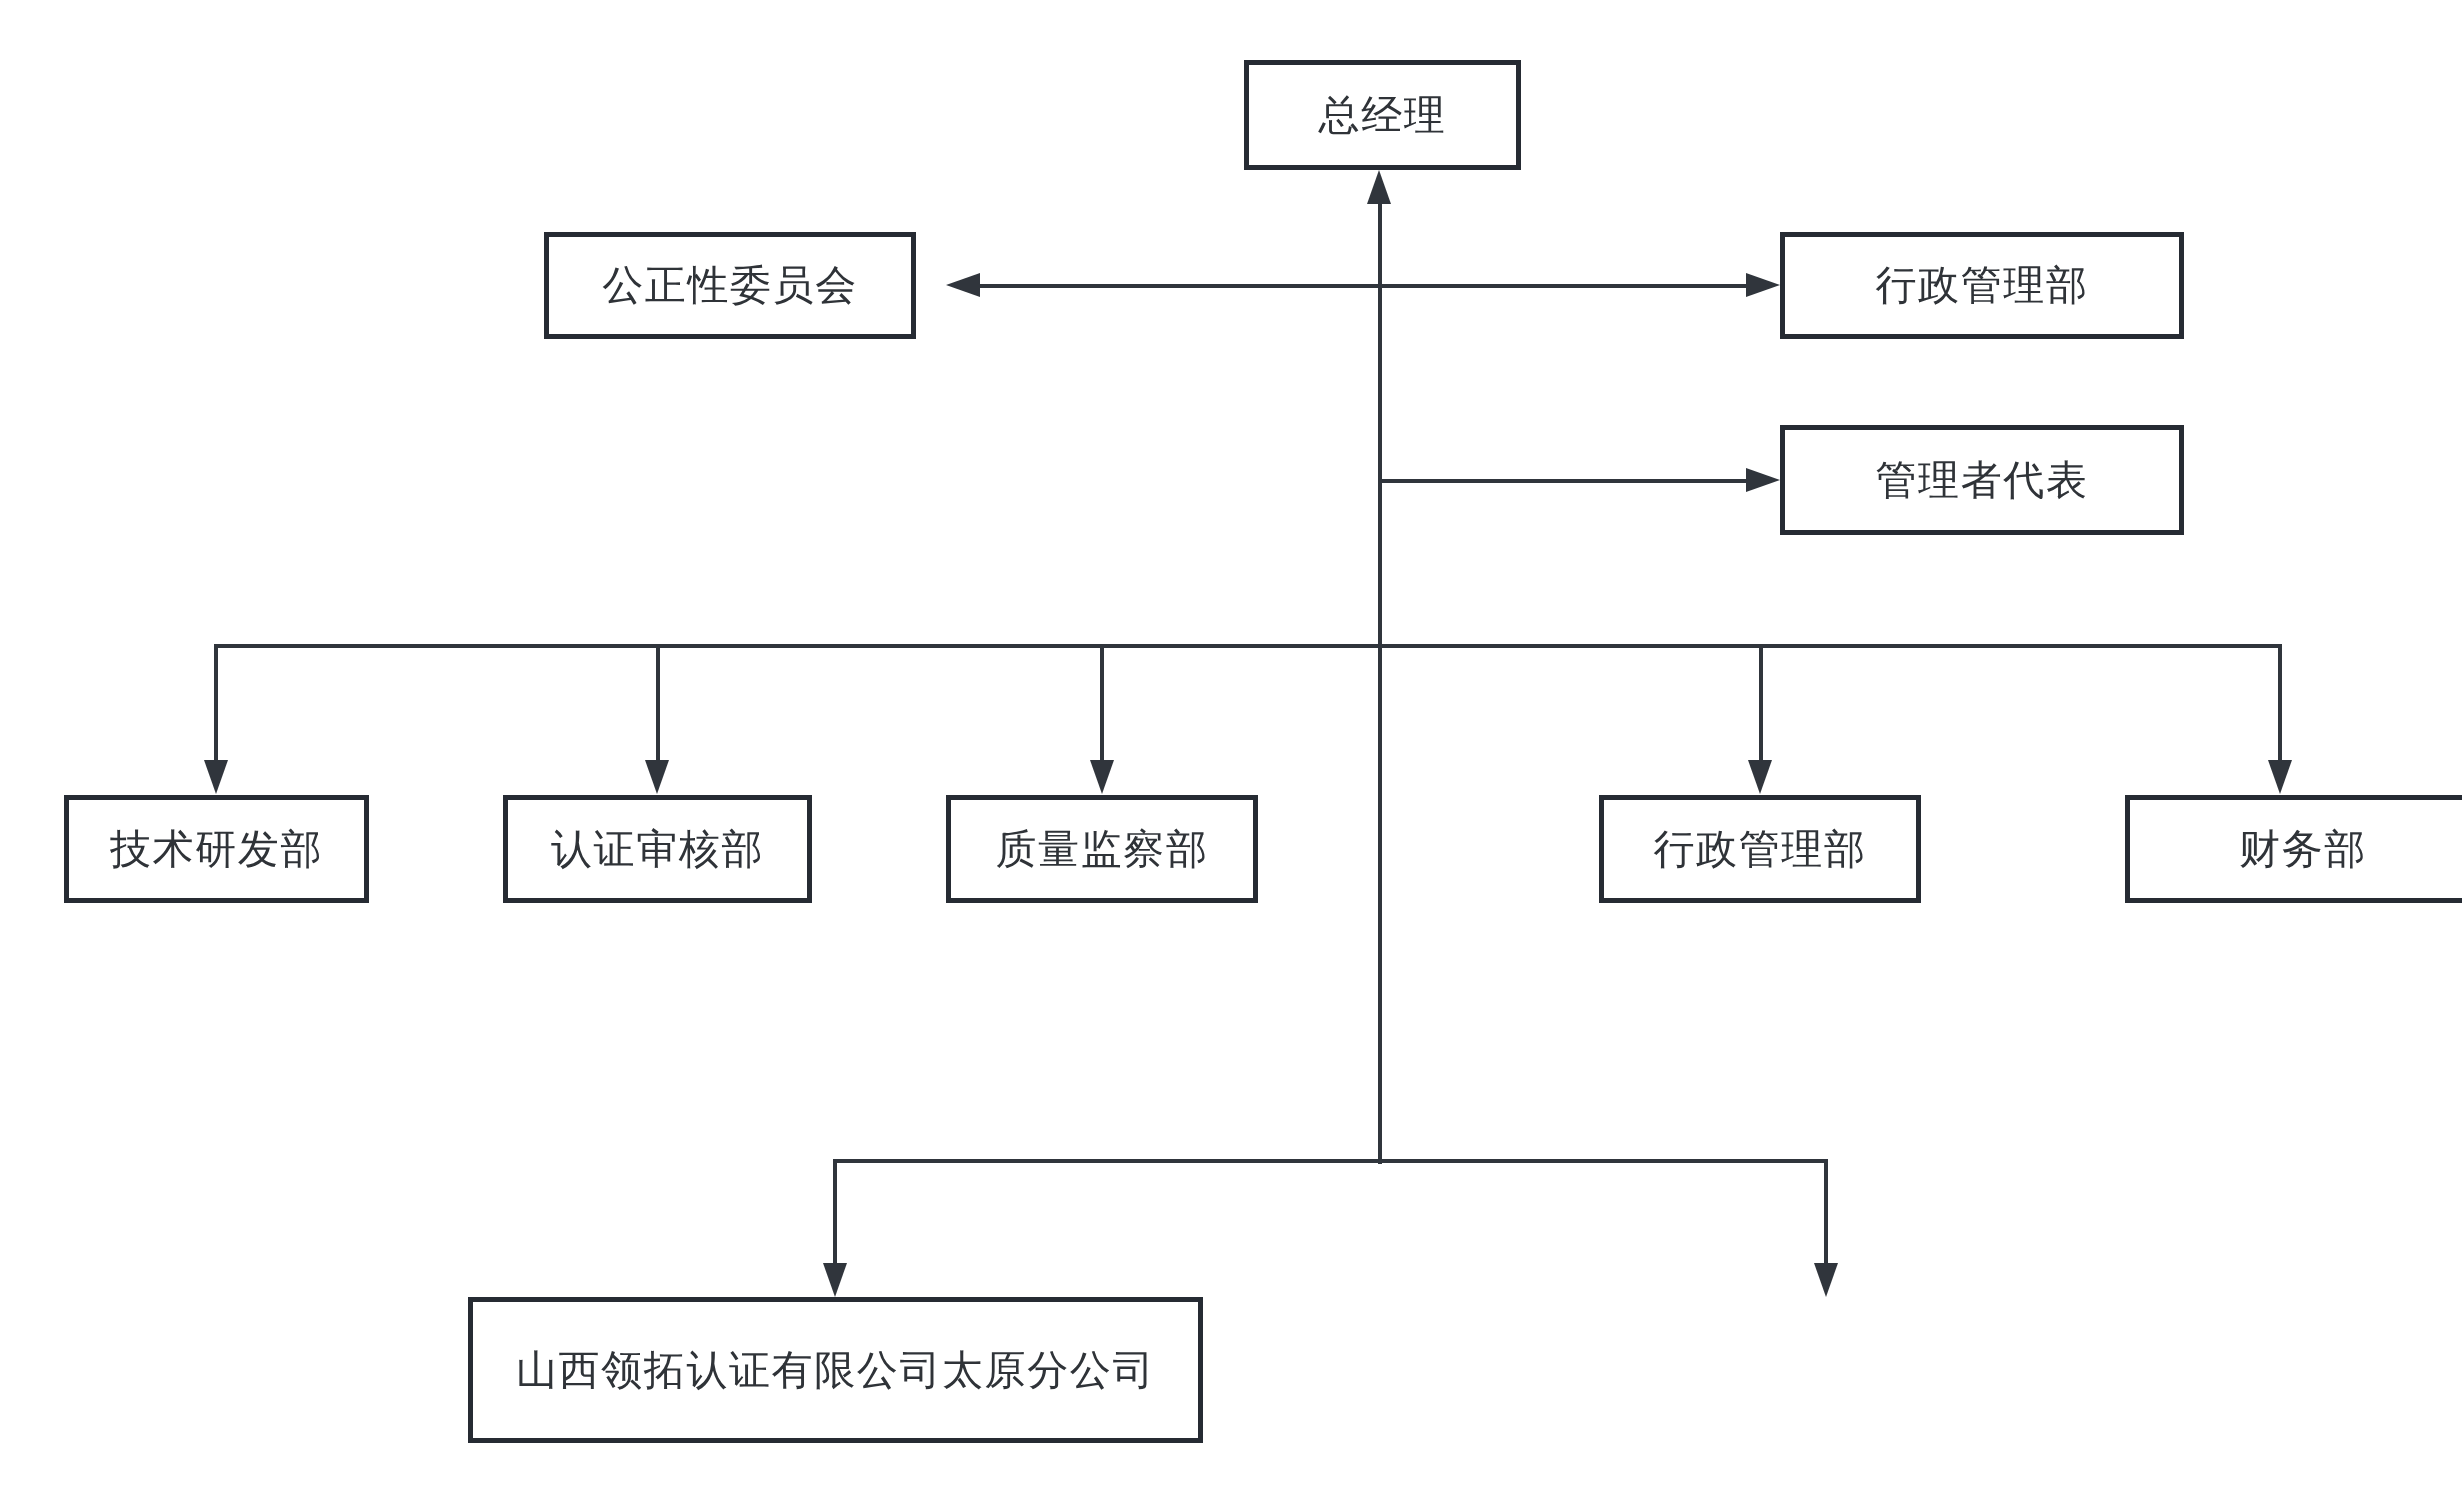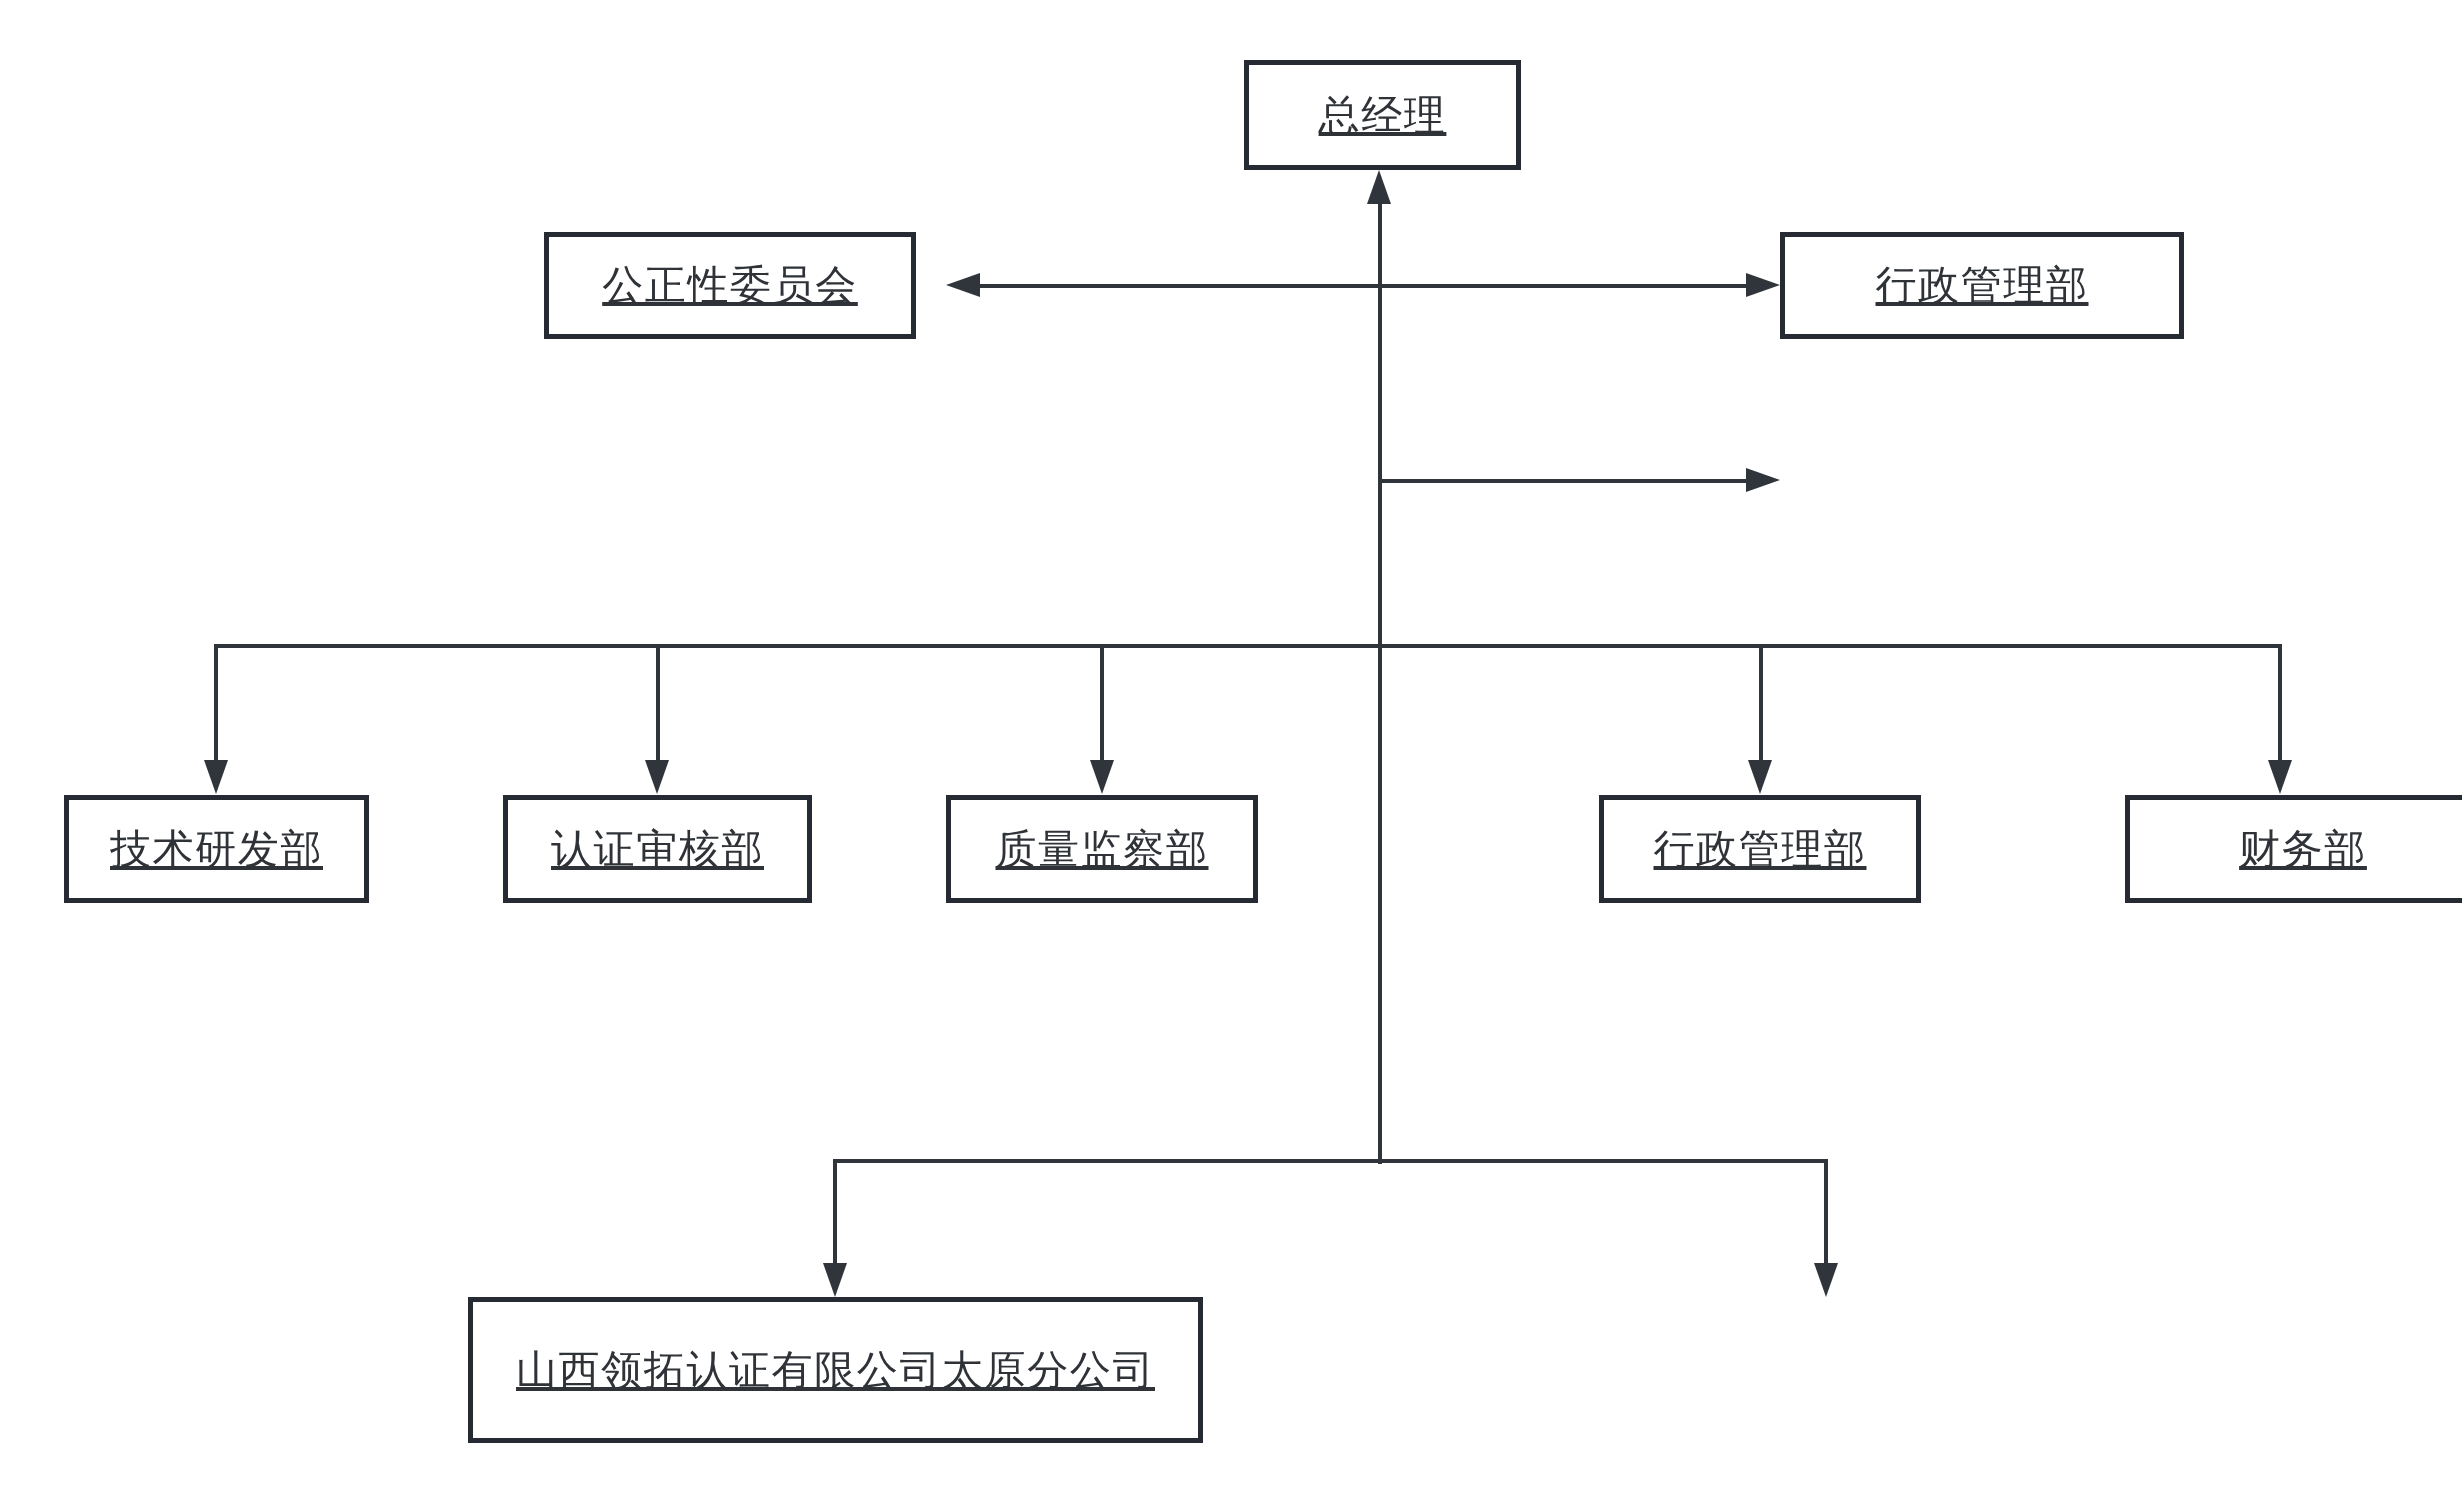--- a/index.html
+++ b/index.html
@@ -17,21 +17,21 @@
     border: 5px solid #262b33;
     background: #ffffff;
     display: flex;
     align-items: center;
     justify-content: center;
     color: #2f3338;
     font-size: 41px;
     letter-spacing: 1.6px;
     white-space: nowrap;
   }
-  .box .label { display: inline-block; text-decoration: underline; }
+  .box .label { display: inline-block; }
   .hline, .vline { position: absolute; background: #30353c; }
   .hline { height: 4.1px; }
   .vline { width: 4.1px; }
   .arrow { position: absolute; width: 0; height: 0; }
   .arrow-up    { border-left: 12.3px solid transparent; border-right: 12.3px solid transparent; border-bottom: 34px solid #30353c; }
   .arrow-down  { border-left: 12.3px solid transparent; border-right: 12.3px solid transparent; border-top: 34px solid #30353c; }
   .arrow-left  { border-top: 12.3px solid transparent; border-bottom: 12.3px solid transparent; border-right: 34px solid #30353c; }
   .arrow-right { border-top: 12.3px solid transparent; border-bottom: 12.3px solid transparent; border-left: 34px solid #30353c; }
 </style>
 </head>
@@ -43,20 +43,23 @@
     <span class="label">总经理</span>
   </div>
 
   <div class="box" style="left:544px;top:232px;width:372px;height:107px">
     <span class="label">公正性委员会</span>
   </div>
   <div class="box" style="left:1780px;top:232px;width:404px;height:107px">
     <span class="label">行政管理部</span>
   </div>
 
+  <div class="box" style="left:1780px;top:425px;width:404px;height:110px">
+    <span class="label">管理者代表</span>
+  </div>
 
   <div class="box" style="left:64px;top:795px;width:305px;height:108px">
     <span class="label">技术研发部</span>
   </div>
   <div class="box" style="left:503px;top:795px;width:309px;height:108px">
     <span class="label">认证审核部</span>
   </div>
   <div class="box" style="left:1599px;top:795px;width:322px;height:108px">
     <span class="label">行政管理部</span>
   </div>

